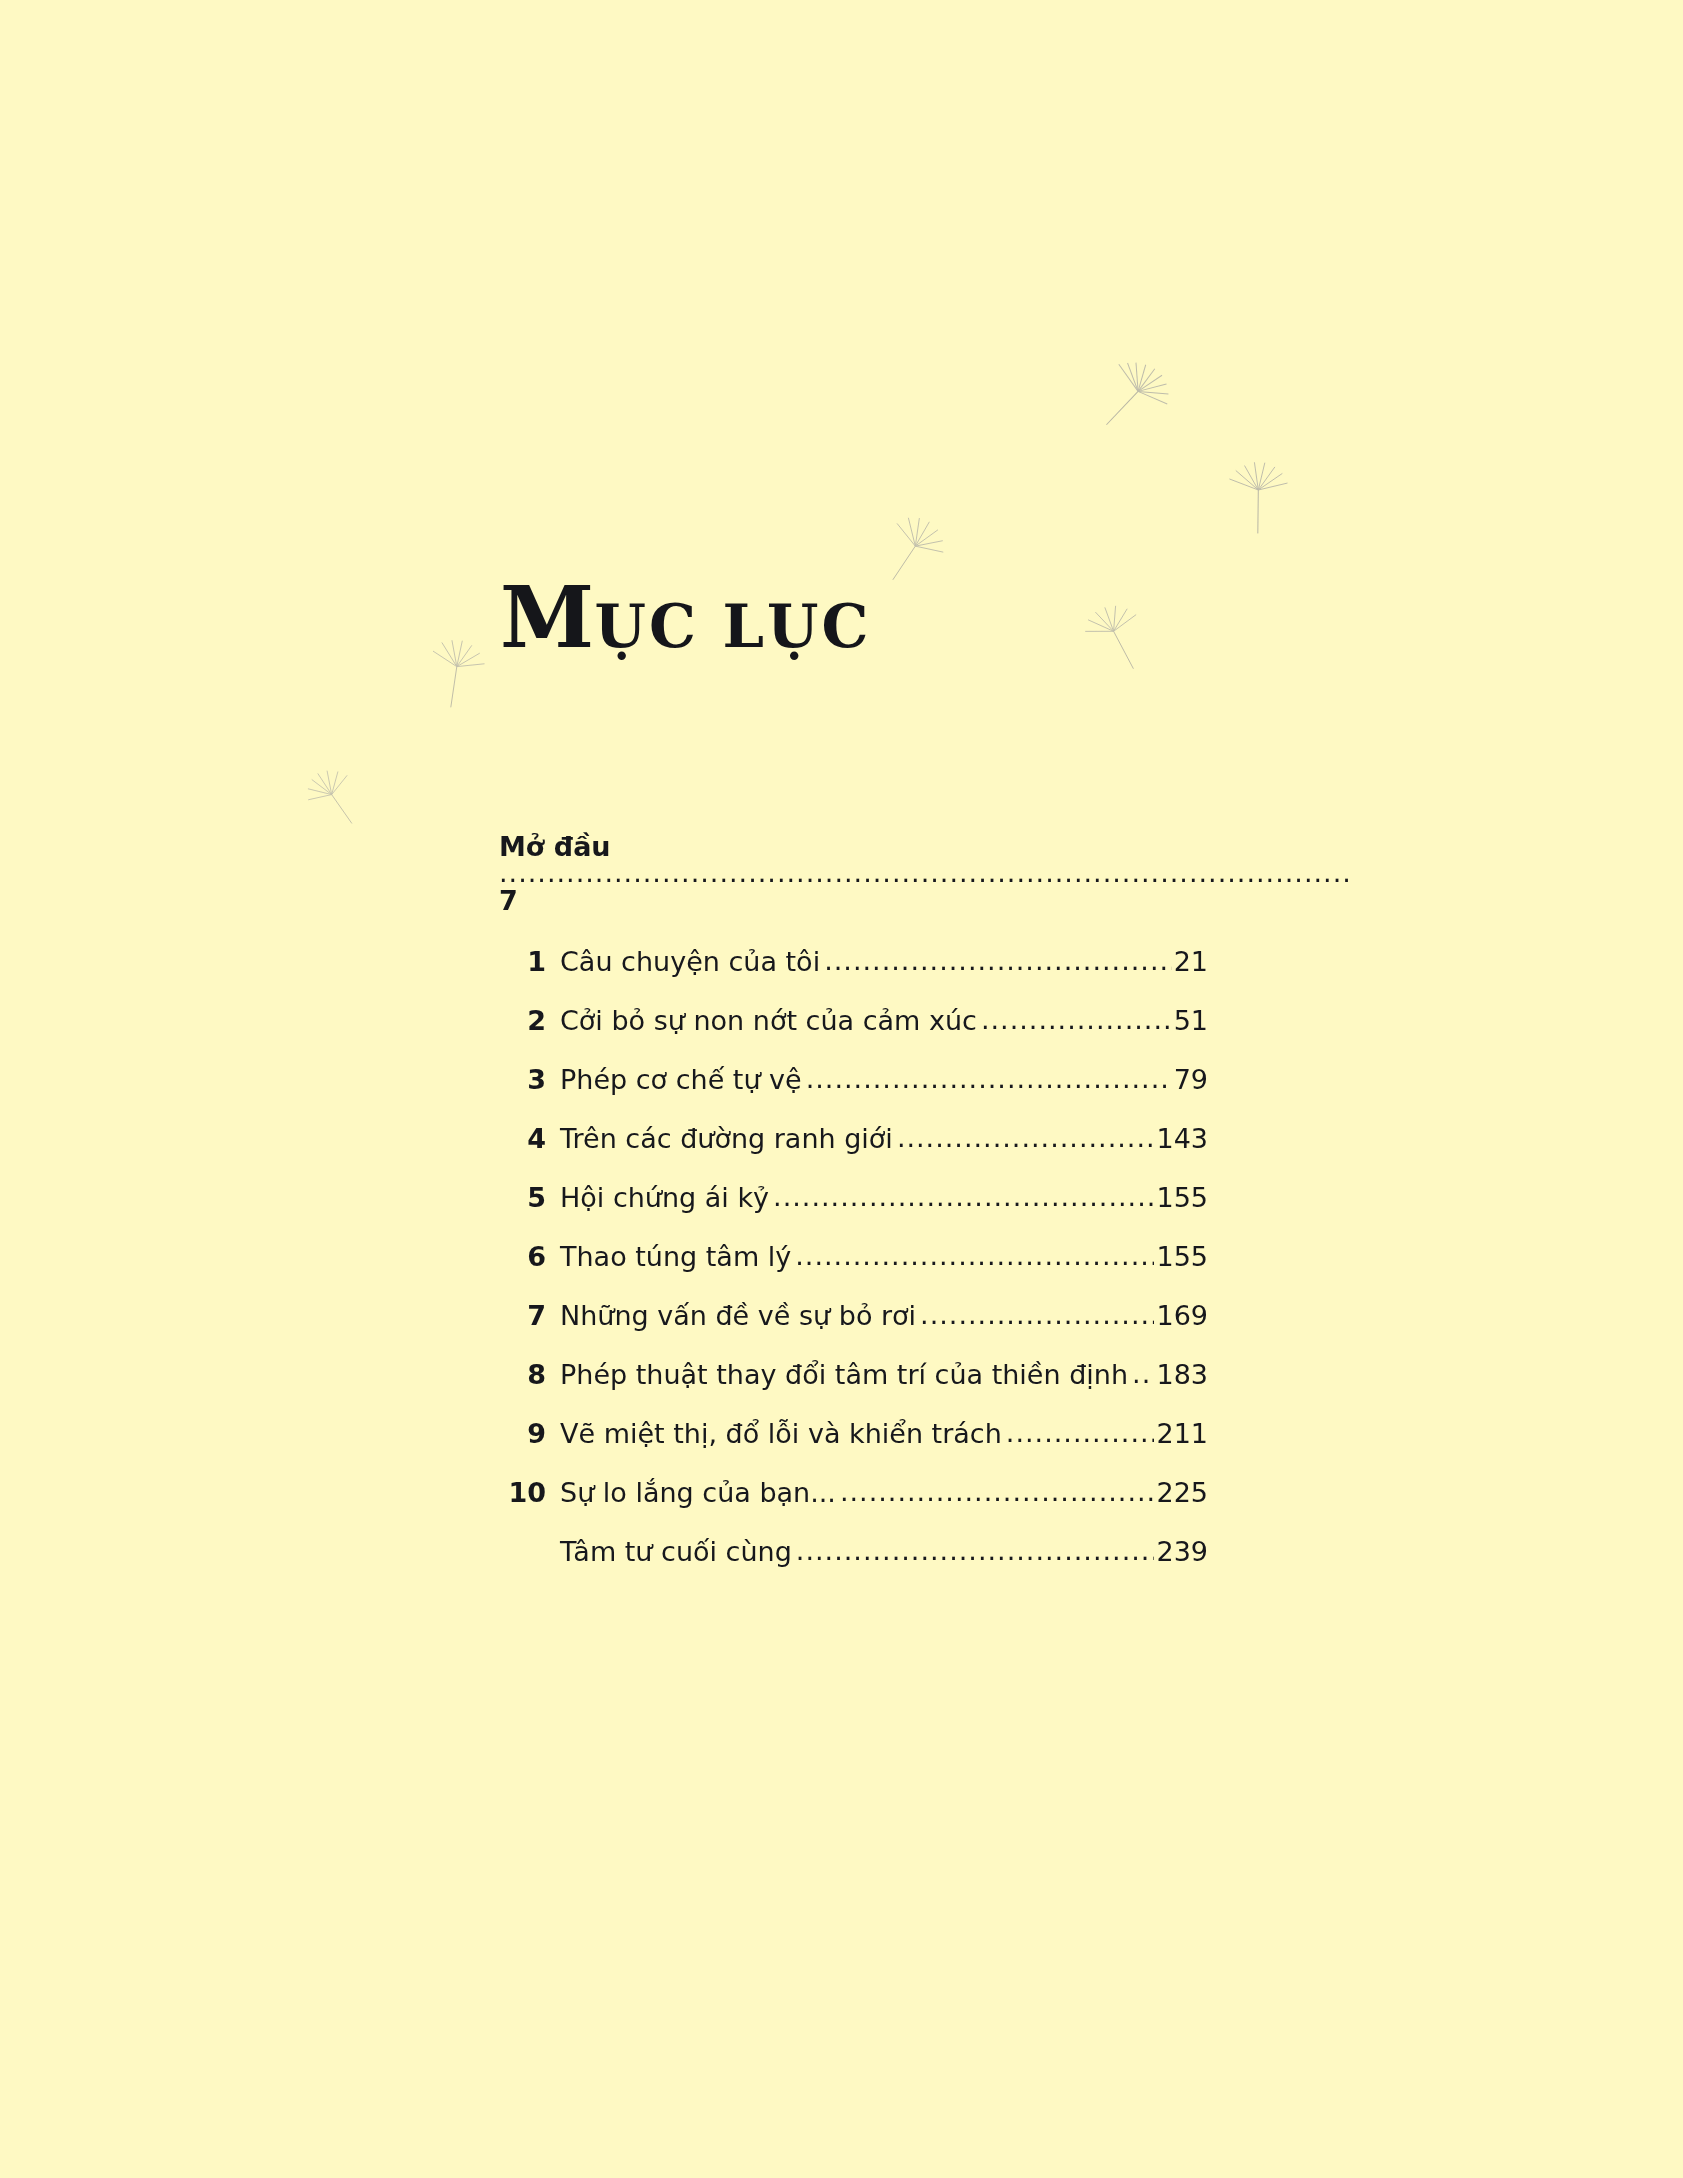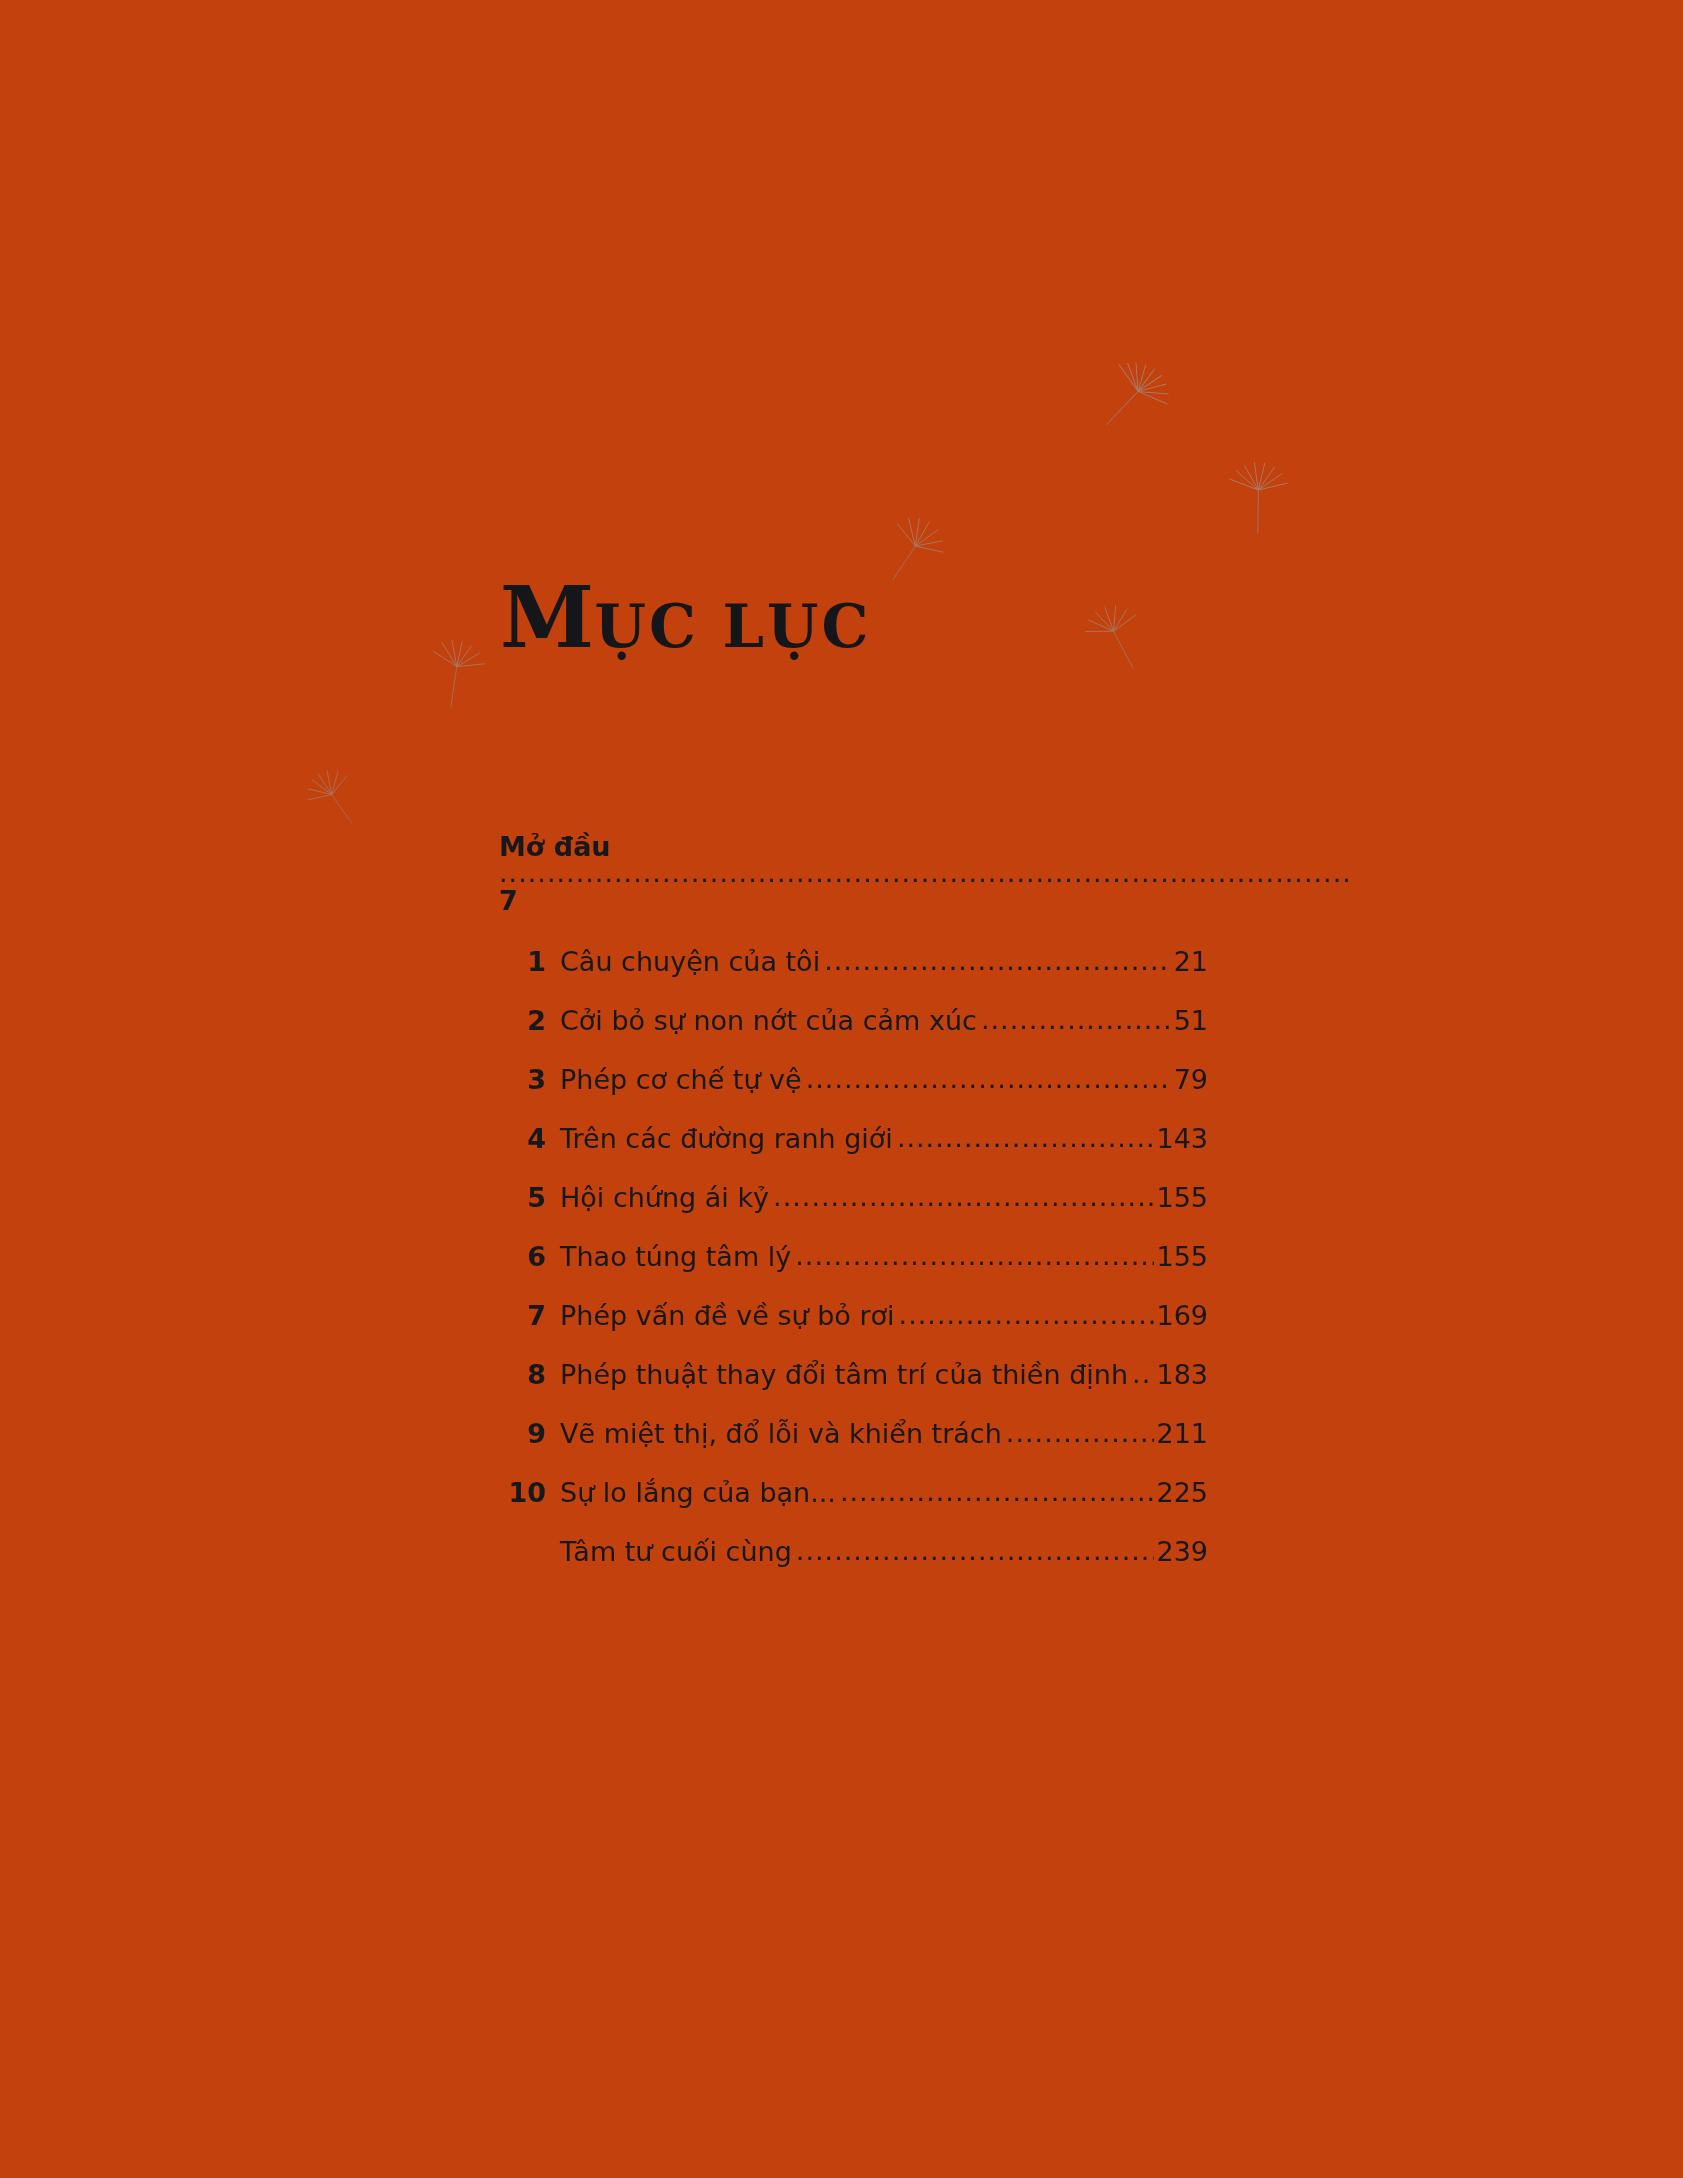--- a/index.html
+++ b/index.html
@@ -13,21 +13,21 @@
     height: 2178px;
     position: relative;
     overflow: hidden;
     font-family: "DejaVu Sans", sans-serif;
     color: #1a1a1a;
   }
 
   .page {
     position: absolute;
     inset: 0;
-    background: #c2410c;
+    background: #fef9c3;
   }
 
   
   .seed {
     position: absolute;
     opacity: 0.75;
     pointer-events: none;
   }
   .seed svg { display: block; }
 
@@ -255,21 +255,21 @@
         <span class="toc-page">155</span>
       </div>
       <div class="toc-row">
         <span class="toc-num">6</span>
         <span class="toc-label">Thao túng tâm lý</span>
         <span class="toc-dots">.........................................................................................</span>
         <span class="toc-page">155</span>
       </div>
       <div class="toc-row">
         <span class="toc-num">7</span>
-        <span class="toc-label">Phép vấn đề về sự bỏ rơi</span>
+        <span class="toc-label">Những vấn đề về sự bỏ rơi</span>
         <span class="toc-dots">.........................................................................................</span>
         <span class="toc-page">169</span>
       </div>
       <div class="toc-row">
         <span class="toc-num">8</span>
         <span class="toc-label">Phép thuật thay đổi tâm trí của thiền định</span>
         <span class="toc-dots">.........................................................................................</span>
         <span class="toc-page">183</span>
       </div>
       <div class="toc-row">

